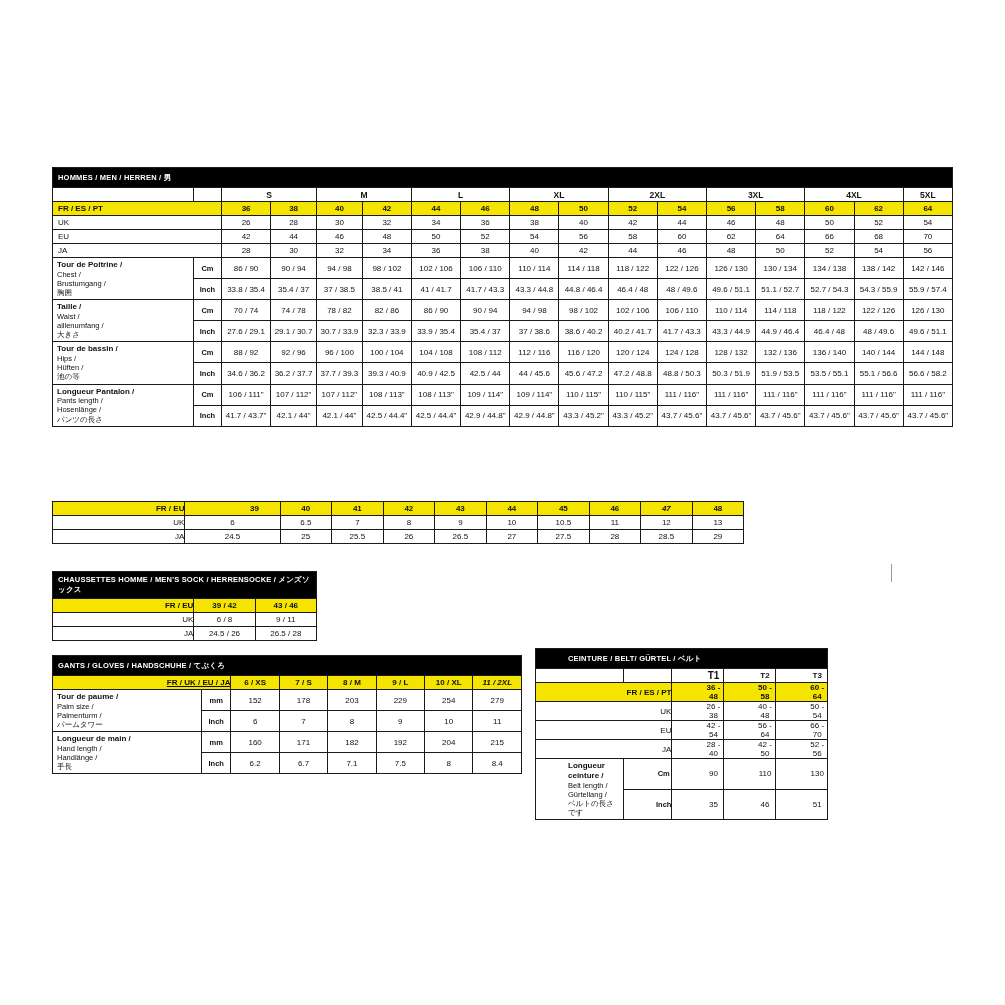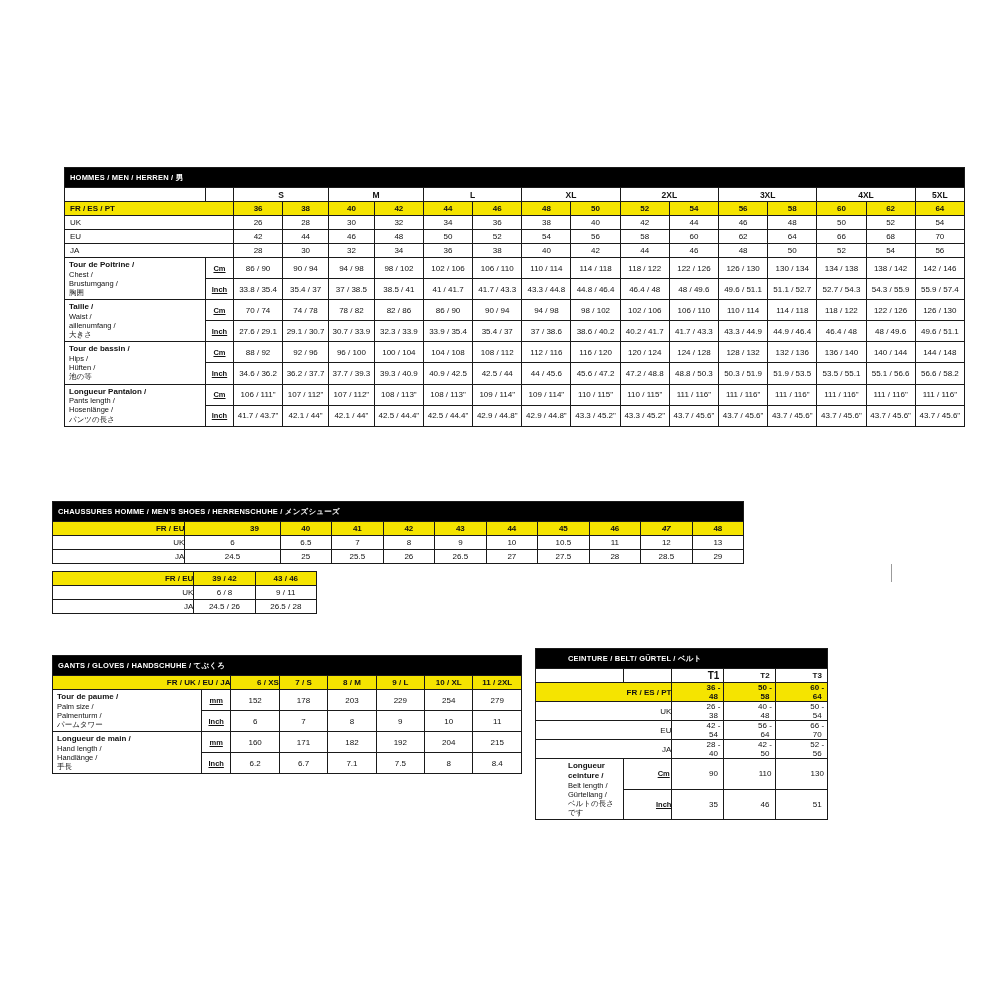--- a/index.html
+++ b/index.html
@@ -9,31 +9,31 @@
   table{border-collapse:collapse;}
   td,th{border:1px solid #1a1a1a;padding:0;font-weight:normal;}
 
   
   .hdr-black{background:#000;color:#fff;font-size:7.5px;font-weight:bold;text-align:left;padding:3px 5px;letter-spacing:.2px;}
   .yellow{background:#f5e400;font-weight:bold;}
   .ctr{text-align:center;}
   .lft{text-align:right;}
   .sz65{font-size:6.5px;}
 
-  .men-tbl{position:absolute;left:64px;top:167px;width:901px;font-size:8px;}
+  .men-tbl{position:absolute;left:52px;top:167px;width:901px;font-size:8px;}
   .men-tbl td{height:13px;}
   .men-tbl .lbl{text-align:left;padding-left:5px;font-size:8px;}
   .men-tbl .grp{font-size:8.5px;font-weight:bold;text-align:center;}
   .men-tbl .val{text-align:center;font-size:8px;}
   .men-tbl .yrow td{background:#f5e400;font-weight:bold;text-align:center;font-size:8px;}
   .men-tbl .yrow td.lbl{text-align:left;}
 
   .measure-lbl{text-align:left;padding:2px 4px;line-height:1.22;font-size:7.5px;}
   .measure-lbl b{font-size:8px;}
-  .unit{text-align:center;font-size:7.5px;font-weight:bold;text-decoration:underline;}
+  .unit{text-align:center;font-size:7.5px;font-weight:bold;}
 
   .shoes-tbl{position:absolute;left:52px;top:501px;width:692px;font-size:8px;}
   .shoes-tbl td{height:13px;}
   .socks-tbl{position:absolute;left:52px;top:571px;width:265px;font-size:8px;}
   .socks-tbl td{height:13px;}
   .gloves-tbl{position:absolute;left:52px;top:655px;width:470px;font-size:8px;}
   .gloves-tbl td{height:13px;}
   .belt-tbl{position:absolute;left:535px;top:648px;width:293px;font-size:8px;}
   .belt-tbl td{height:13px;padding-left:32px;}
 
@@ -295,23 +295,20 @@
       <td class="val sz65">43.7 / 45.6"</td>
       <td class="val sz65">43.7 / 45.6"</td>
       <td class="val sz65">43.7 / 45.6"</td>
       <td class="val sz65">43.7 / 45.6"</td>
     </tr>
   </tbody>
     </table>
 
   <table class="shoes-tbl">
     <tbody>
-        <tr>
-      <td class="hdr-black" colspan="11">CHAUSSURES HOMME / MEN'S SHOES / HERRENSCHUHE / メンズシューズ</td>
-    </tr>
     <tr class="yrow">
       <td class="yellow lft" style="width:140px;padding-left:5px;font-size:8px;">FR / EU</td>
       <td class="yellow ctr" style="width:55px;padding-left:44px;">39</td>
       <td class="yellow ctr" style="width:55px;">40</td>
       <td class="yellow ctr" style="width:55px;">41</td>
       <td class="yellow ctr" style="width:55px;">42</td>
       <td class="yellow ctr" style="width:55px;">43</td>
       <td class="yellow ctr" style="width:55px;">44</td>
       <td class="yellow ctr" style="width:55px;margin-left:36px;">45</td>
       <td class="yellow ctr" style="width:55px;">46</td>
@@ -342,20 +339,23 @@
       <td class="ctr">27.5</td>
       <td class="ctr">28</td>
       <td class="ctr">28.5</td>
       <td class="ctr">29</td>
     </tr>
   </tbody>
     </table>
 
   <table class="socks-tbl">
     <tbody>
+        <tr>
+      <td class="hdr-black" colspan="3">CHAUSSETTES HOMME / MEN'S SOCK / HERRENSOCKE / メンズソックス</td>
+    </tr>
     <tr>
       <td class="yellow lft" style="width:140px;padding-left:5px;font-size:8px;">FR / EU</td>
       <td class="yellow ctr" style="width:62px;font-size:8px;">39 / 42</td>
       <td class="yellow ctr" style="width:62px;font-size:8px;">43 / 46</td>
     </tr>
     <tr>
       <td class="lft" style="padding-left:5px;">UK</td>
       <td class="ctr">6 / 8</td>
       <td class="ctr">9 / 11</td>
     </tr>
@@ -366,27 +366,27 @@
     </tr>
   </tbody>
     </table>
 
   <table class="gloves-tbl">
     <tbody>
         <tr>
       <td class="hdr-black" colspan="8">GANTS / GLOVES / HANDSCHUHE / てぶくろ</td>
     </tr>
     <tr>
-      <td class="yellow lft" colspan="2" style="width:168px;padding-left:18px;font-size:8px;">FR / UK / EU / JA</td>
-      <td class="yellow ctr" style="width:50px;font-size:8px;text-align:right;">6 / XS</td>
+      <td class="yellow lft" colspan="2" style="width:168px;padding-left:18px;font-size:8px;text-decoration:underline;">FR / UK / EU / JA</td>
+      <td class="yellow ctr" style="width:50px;font-size:8px;">6 / XS</td>
       <td class="yellow ctr" style="width:50px;font-size:8px;">7 / S</td>
       <td class="yellow ctr" style="width:50px;font-size:8px;">8 / M</td>
       <td class="yellow ctr" style="width:50px;font-size:8px;">9 / L</td>
       <td class="yellow ctr" style="width:50px;font-size:8px;">10 / XL</td>
-      <td class="yellow ctr" style="width:50px;font-size:8px;">11 / 2XL</td>
+      <td class="yellow ctr" style="width:50px;font-size:8px;font-style:italic;">11 / 2XL</td>
     </tr>
 
     <tr>
       <td class="measure-lbl" rowspan="2" style="width:140px;">
         <b>Tour de paume /</b><br>Palm size /<br>Palmenturm /<br>パームタワー
       </td>
       <td class="unit" style="width:28px;">mm</td>
       <td class="ctr">152</td>
       <td class="ctr">178</td>
       <td class="ctr">203</td>

